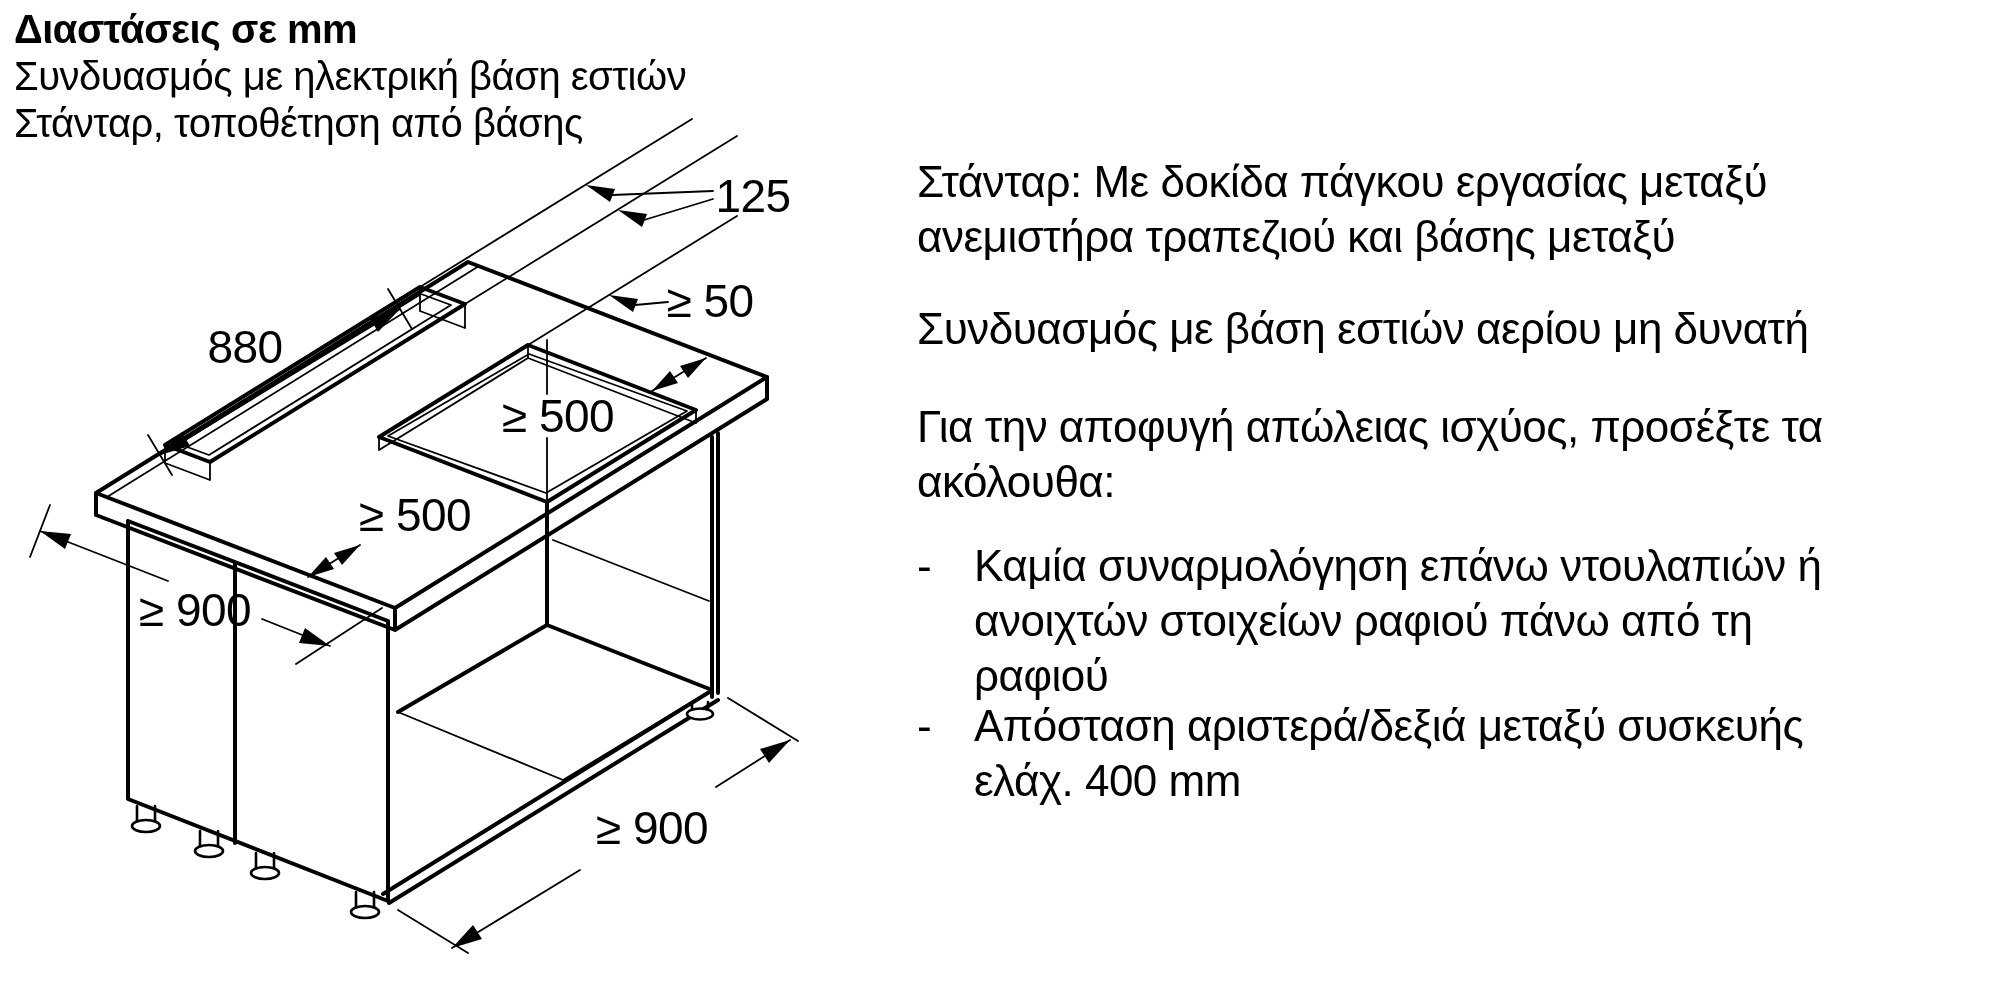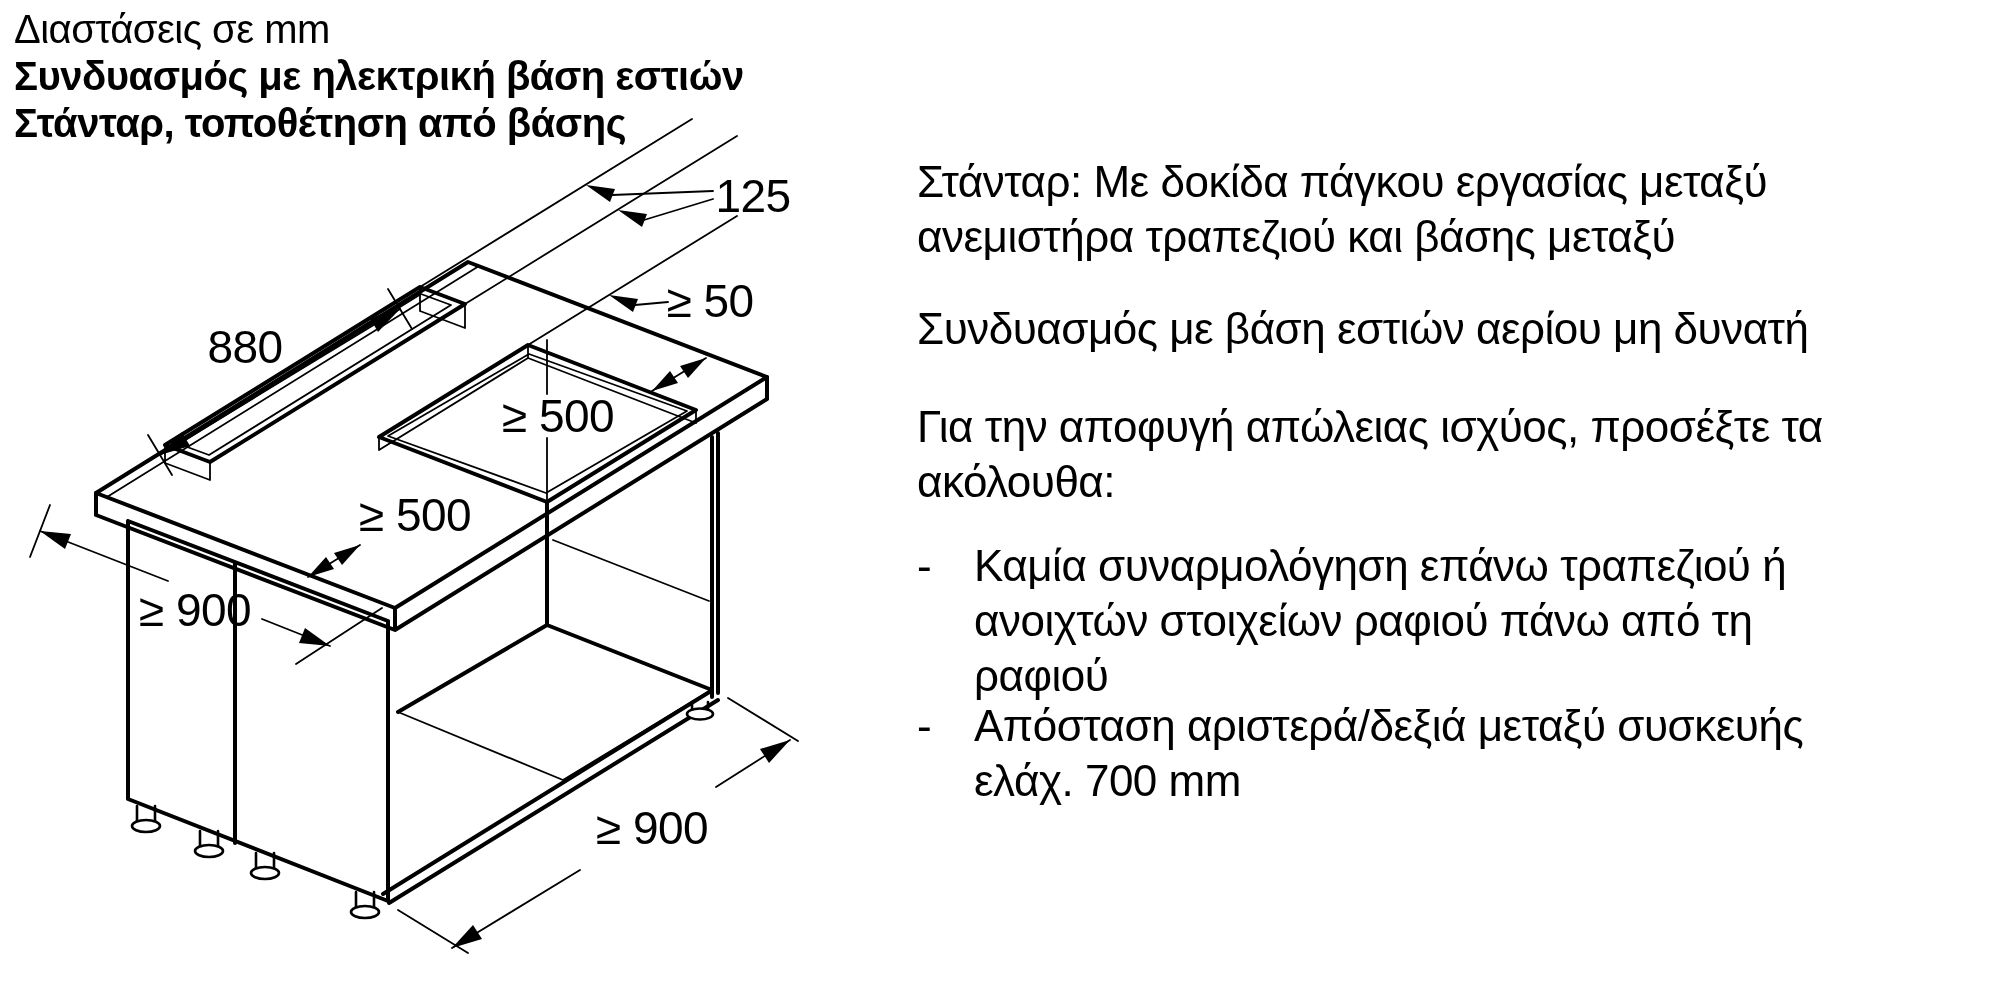--- a/index.html
+++ b/index.html
@@ -1,20 +1,20 @@
 <!DOCTYPE html>
 <html><head>
 <meta charset="utf-8">
 <style>
   html,body{margin:0;padding:0;background:#ffffff;}
   body{width:2000px;height:1000px;position:relative;overflow:hidden;
        font-family:"Liberation Sans",sans-serif;color:#000;}
   .title-block{position:absolute;left:14px;top:6px;line-height:47px;font-size:40px;letter-spacing:-0.5px;}
-  .title-block .t1{font-weight:400;}
-  .title-block .t2,.title-block .t3{font-weight:700;}
+  .title-block .t1{font-weight:700;}
+  .title-block .t2,.title-block .t3{font-weight:400;}
   .note{position:absolute;left:917px;font-size:44px;line-height:55px;letter-spacing:-0.5px;width:1070px;}
   .bullet{display:flex;}
   .bullet .dash{width:57px;flex:0 0 57px;}
   svg{position:absolute;left:0;top:0;}
   svg text{font-family:"Liberation Sans",sans-serif;font-size:46px;fill:#000;letter-spacing:-0.5px;}
 </style>
 </head>
 <body>
 
 <div class="title-block">
@@ -33,31 +33,31 @@
 </div>
 
 <div class="note" style="top:399px;">
   <div>Για την αποφυγή απώλειας ισχύος, προσέξτε τα</div>
   <div>ακόλουθα:</div>
 </div>
 
 <div class="note bullet" style="top:538px;">
   <div class="dash">-</div>
   <div>
-    <div>Καμία συναρμολόγηση επάνω τραπεζιού ή</div>
+    <div>Καμία συναρμολόγηση επάνω ντουλαπιών ή</div>
     <div>ανοιχτών στοιχείων ραφιού πάνω από τη</div>
     <div>ραφιού</div>
   </div>
 </div>
 
 <div class="note bullet" style="top:698px;">
   <div class="dash">-</div>
   <div>
     <div>Απόσταση αριστερά/δεξιά μεταξύ συσκευής</div>
-    <div>ελάχ. 700 mm</div>
+    <div>ελάχ. 400 mm</div>
   </div>
 </div>
 
 <svg width="820" height="1000" viewBox="0 0 820 1000">
   <g stroke="#000" fill="none" stroke-linejoin="round" stroke-linecap="round">
 
     <g stroke-width="1.8">
 
       <path d="M107,497 L479,266"></path>
 

